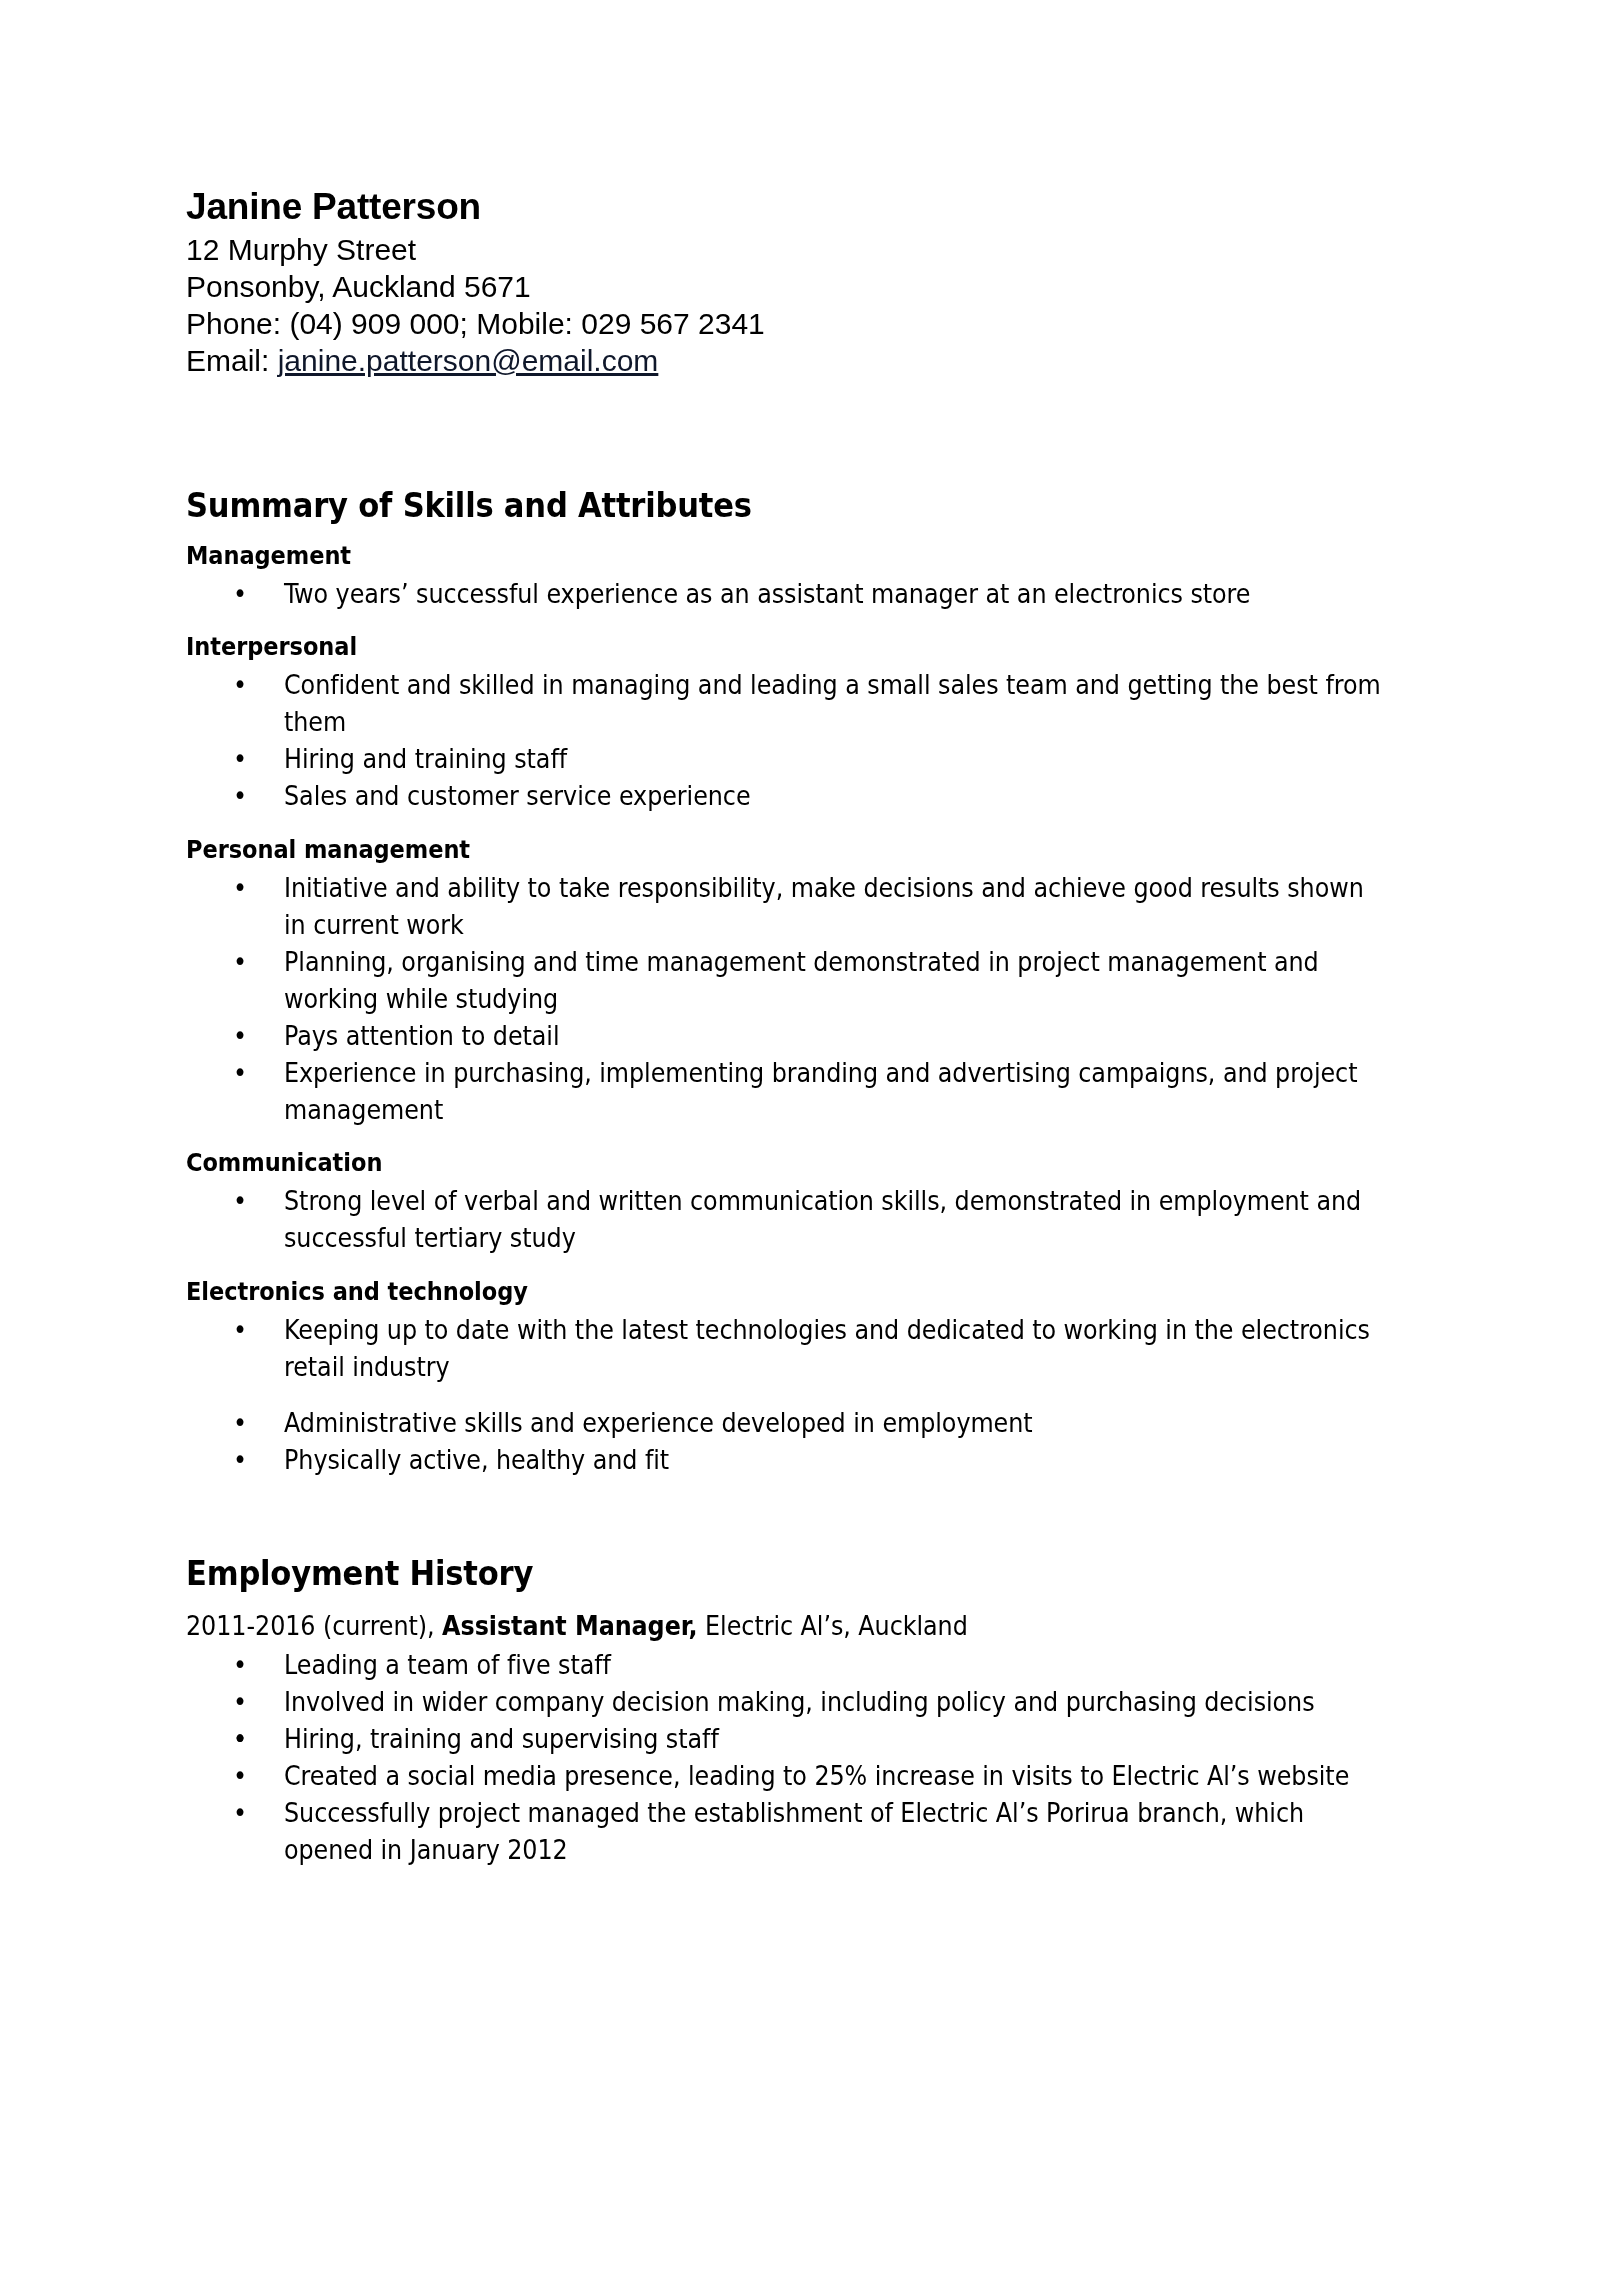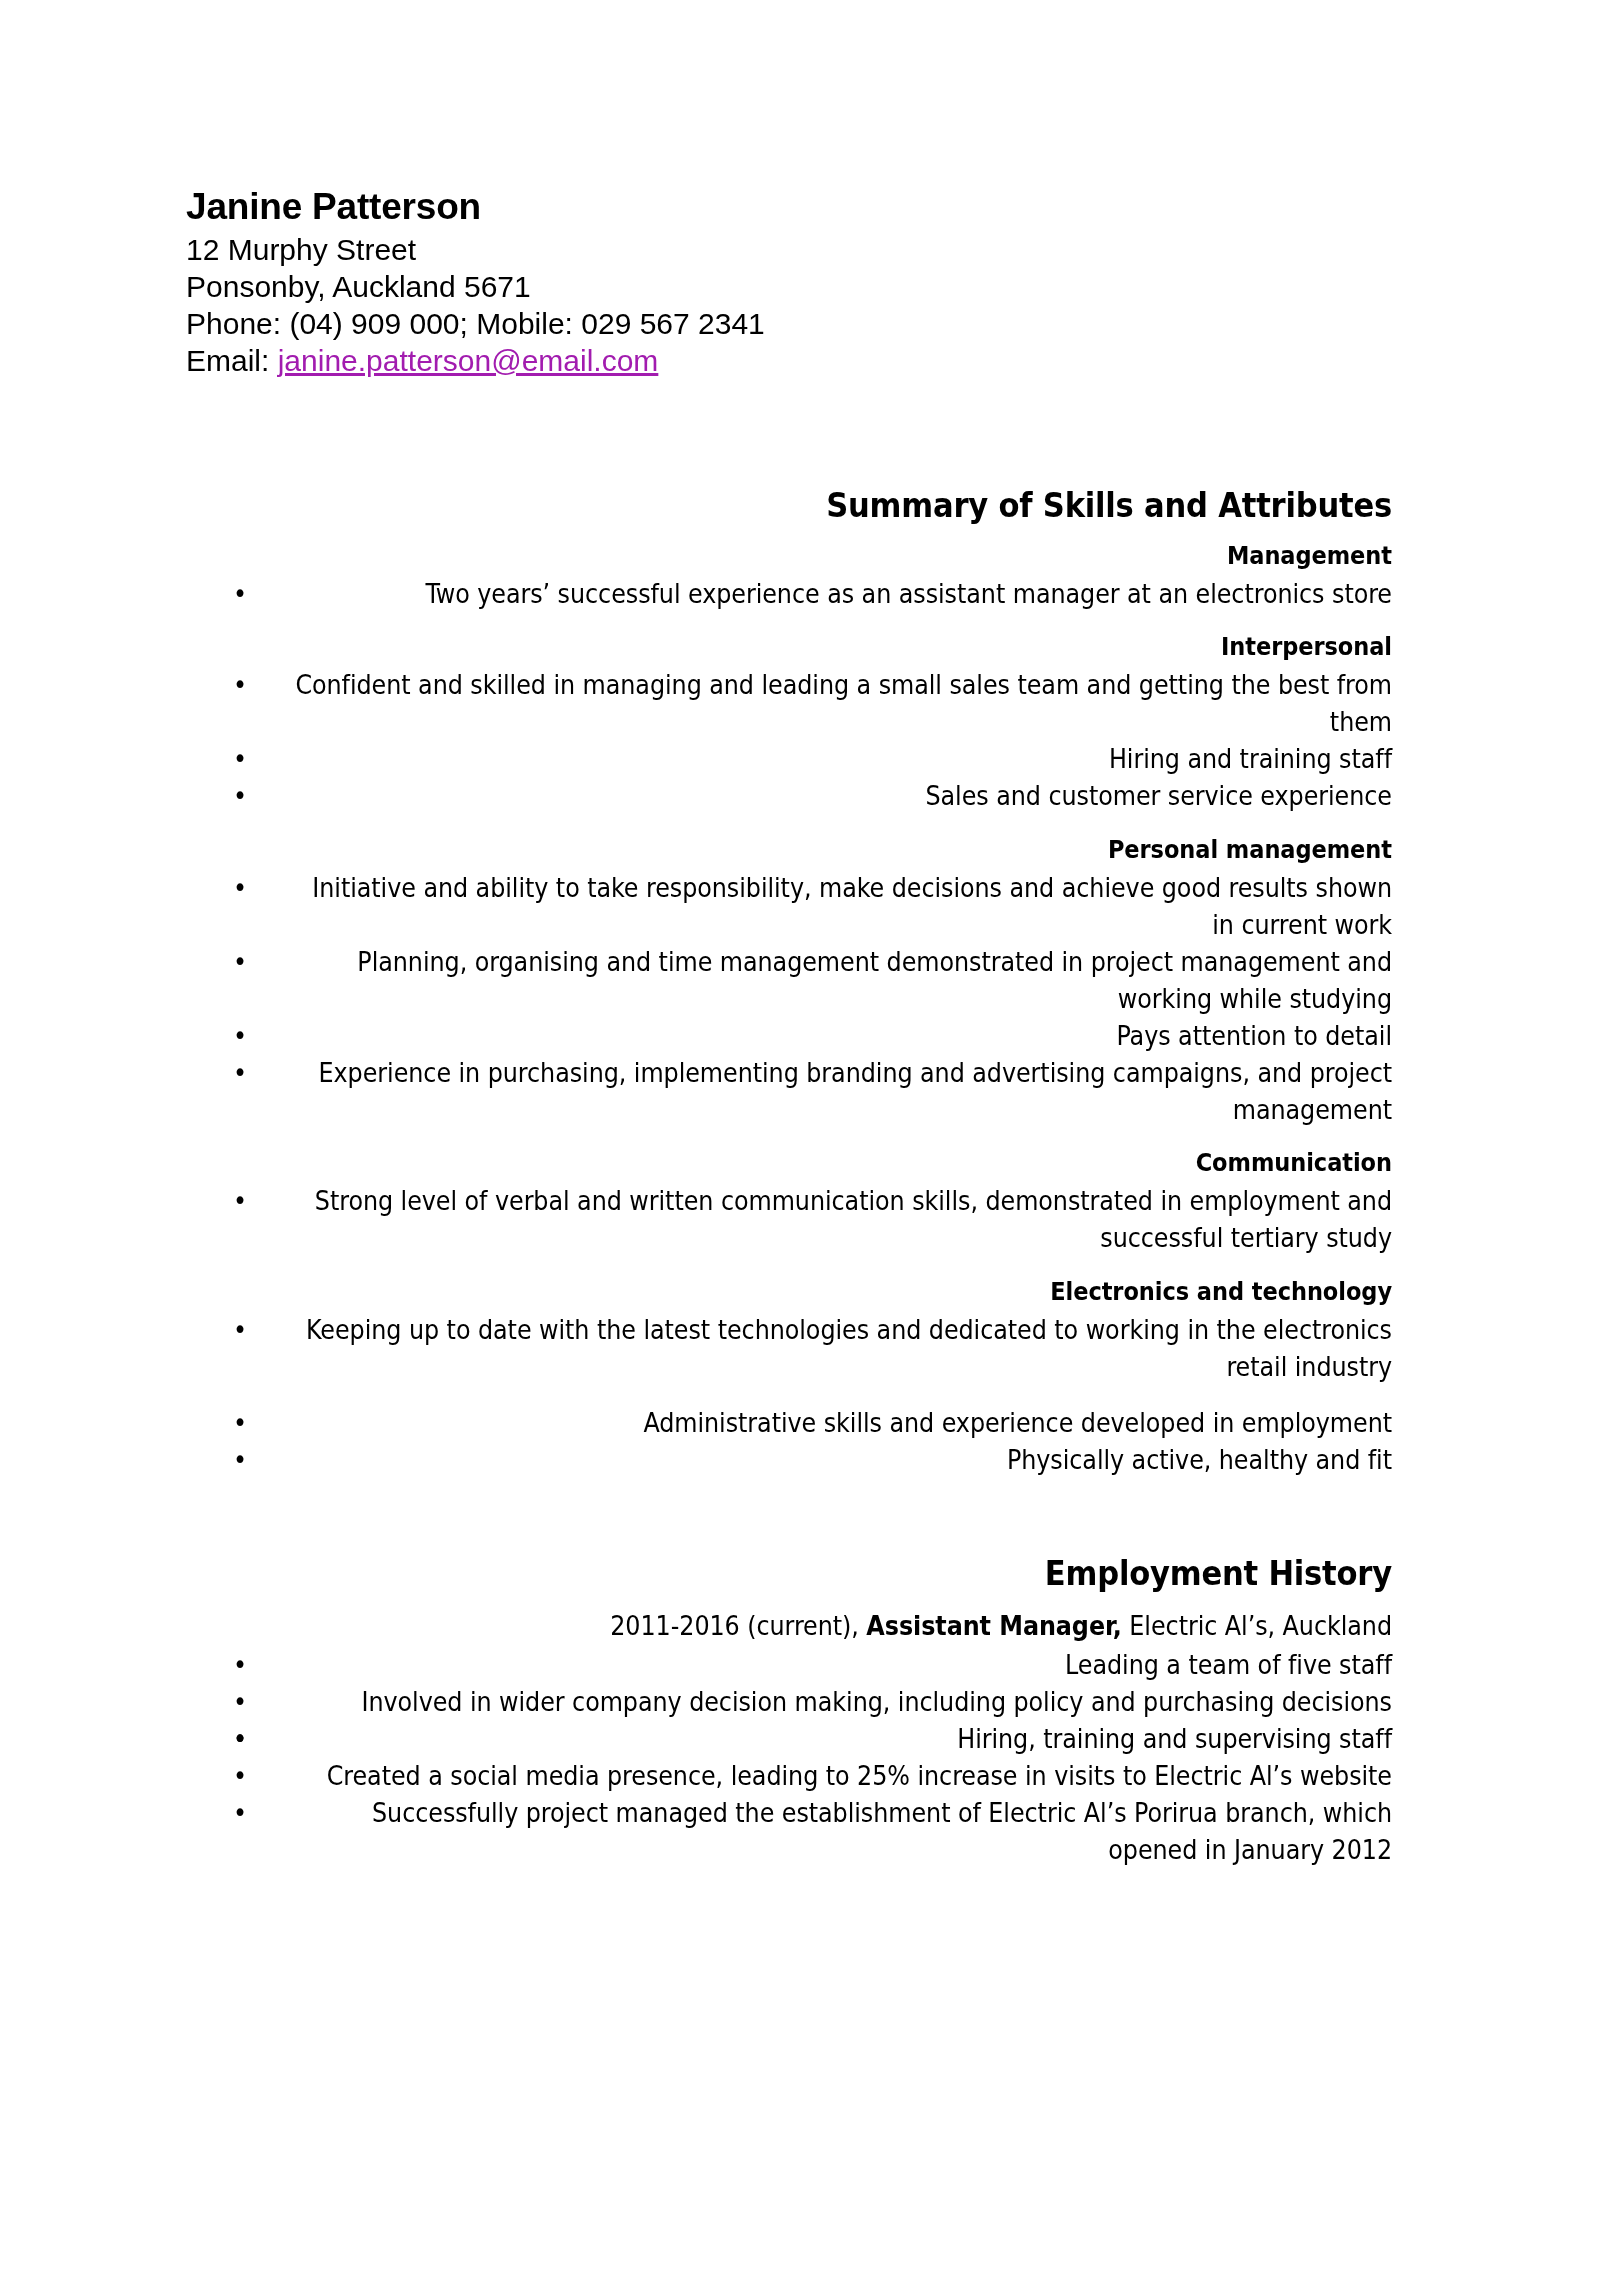--- a/index.html
+++ b/index.html
@@ -44,28 +44,27 @@
     font-weight: bold;
     line-height: 45px;
     letter-spacing: -0.2px;
     margin: 0 0 2px 0;
   }
   .contact-line {
     margin: 0;
     white-space: nowrap;
   }
   .email-link {
-    color: #a21caf;
+    color: #0f172a;
     text-decoration: underline;
   }
 
   
   .body-area {
     font-family: "DejaVu Sans Condensed", "Liberation Sans Narrow", "Liberation Sans", sans-serif;
-    text-align: right;
   }
 
   .section {
     margin: 0;
   }
   .section-title {
     font-family: "DejaVu Sans Condensed", "Liberation Sans Narrow", "Liberation Sans", sans-serif;
     font-size: 34px;
     font-weight: bold;
     line-height: 41px;

